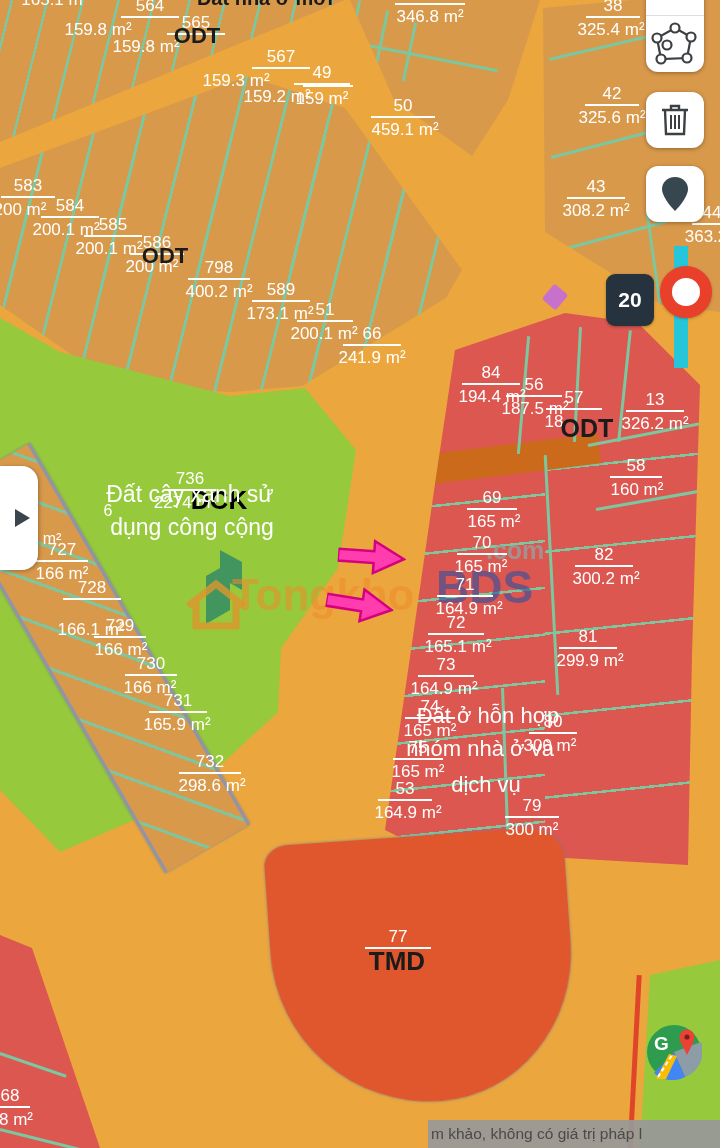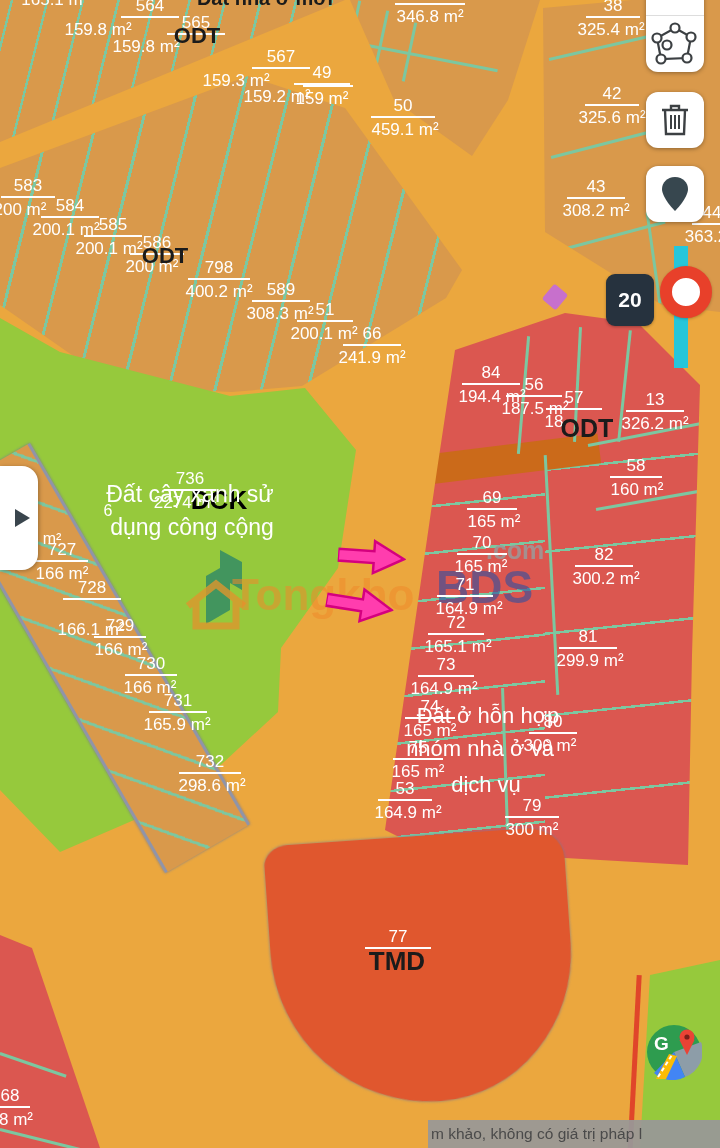--- a/index.html
+++ b/index.html
@@ -192,21 +192,21 @@
         <div class="pa" style="transform: translateX(-5px);">200 m²</div>
       </div>
       <div class="plabel" style="left: 149px; top: 258px;">
         <div class="pn">798</div>
         <div class="pr" style="width: 62px;"></div>
         <div class="pa" style="transform: translateX(0px);">400.2 m²</div>
       </div>
       <div class="plabel" style="left: 211px; top: 280px;">
         <div class="pn">589</div>
         <div class="pr" style="width: 58px;"></div>
-        <div class="pa" style="transform: translateX(-1px);">308.3 m²</div>
+        <div class="pa" style="transform: translateX(-1px);">173.1 m²</div>
       </div>
       <div class="plabel" style="left: 255px; top: 300px;">
         <div class="pn">51</div>
         <div class="pr" style="width: 56px;"></div>
         <div class="pa" style="transform: translateX(-1px);">200.1 m²</div>
       </div>
       <div class="plabel" style="left: 302px; top: 324px;">
         <div class="pn">66</div>
         <div class="pr" style="width: 58px;"></div>
         <div class="pa" style="transform: translateX(0px);">241.9 m²</div>

